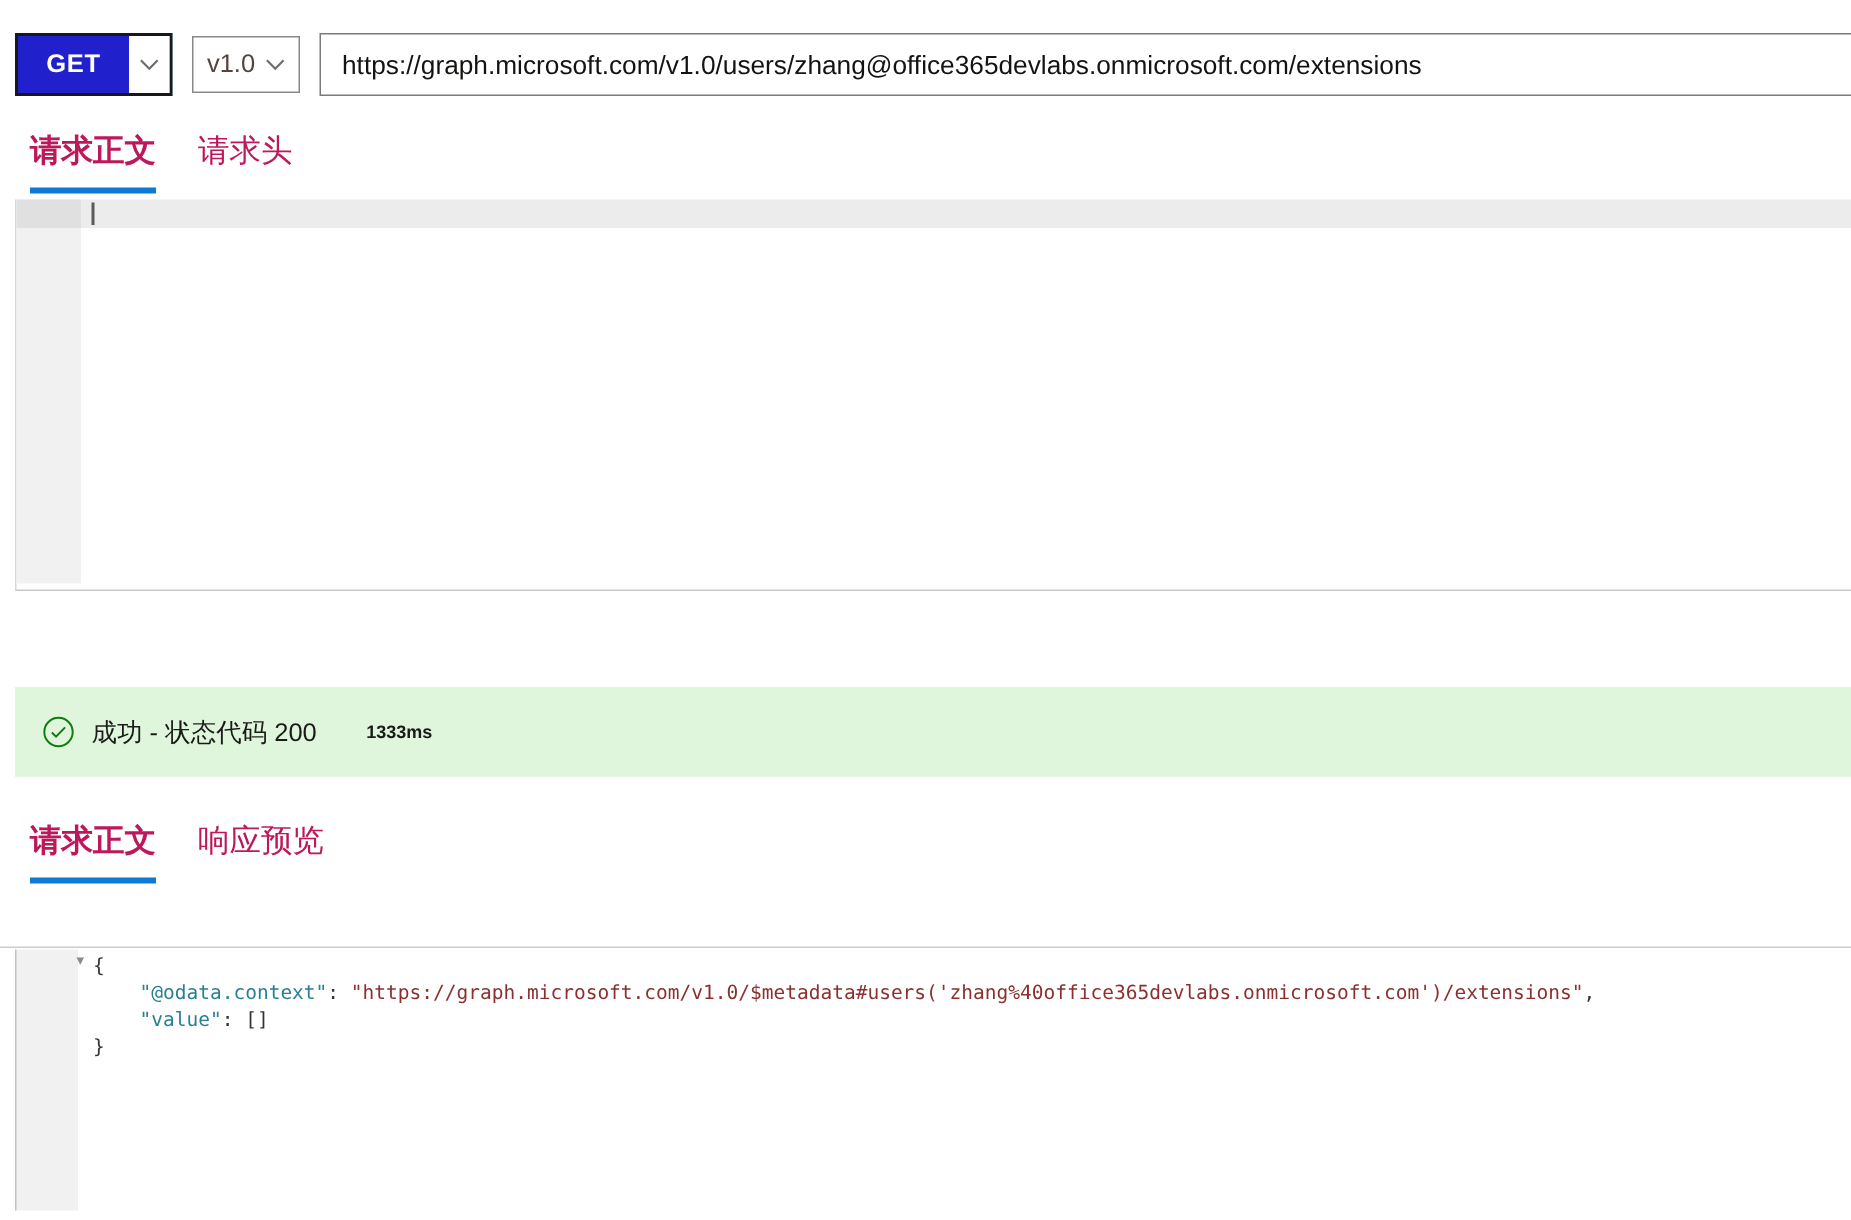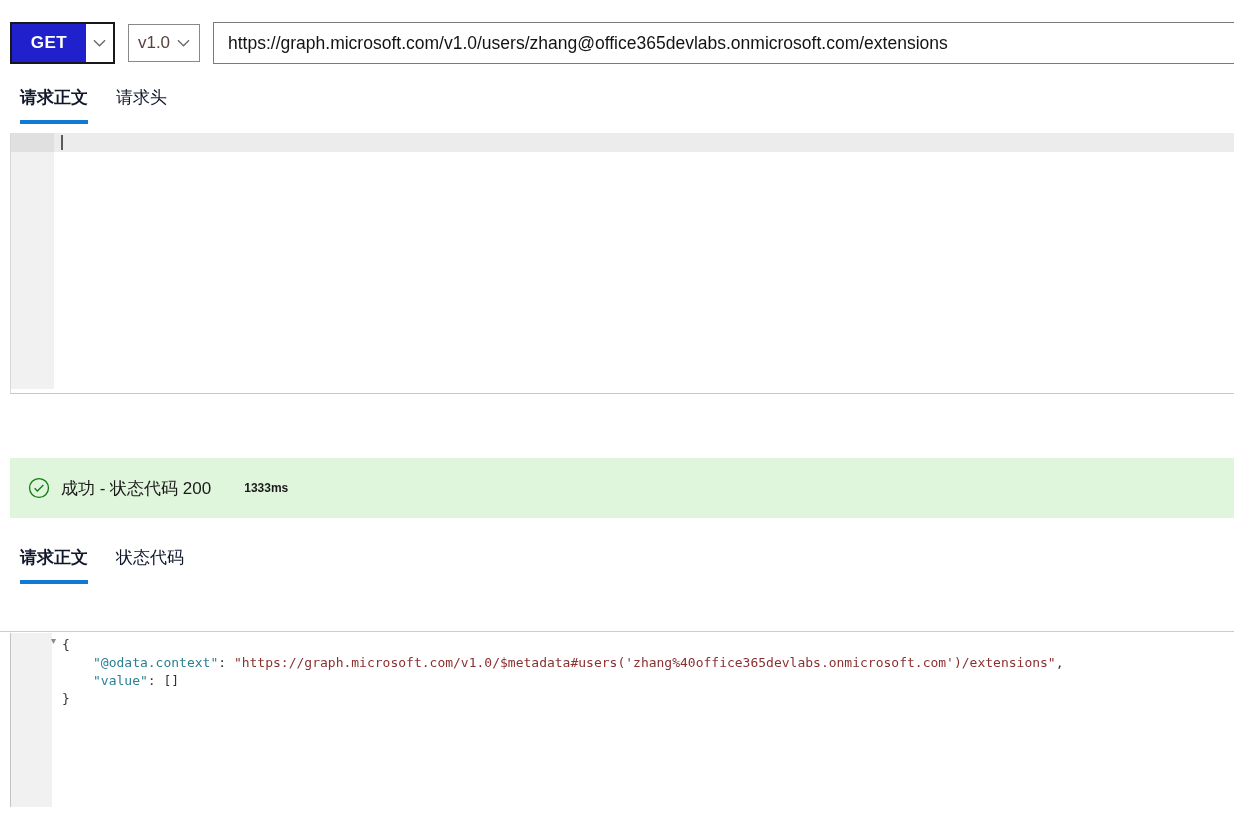--- a/index.html
+++ b/index.html
@@ -30,21 +30,21 @@
   .url-input {
     position:absolute; left:213px; top:22px; width:1030px; height:42px;
     border:1px solid #7a7a78; background:#fff; padding:0 14px;
     font-family:"Liberation Sans", sans-serif; font-size:17.5px; color:#141312; outline:none;
   }
 
   
   .tabs { position:absolute; left:20px; display:flex; gap:28px; }
   .tabs-request  { top:86px; }
   .tabs-response { top:546px; }
-  .tab { font-size:17px; color:#0f172a; padding-bottom:11px; cursor:pointer; }
+  .tab { font-size:21px; color:#be185d; padding-bottom:11px; cursor:pointer; }
   .tab.active { font-weight:bold; border-bottom:4px solid #0f7ad4; }
 
   
   .editor {
     position:absolute; left:10px; top:133px; width:1224px; height:261px;
     background:#fff; border-bottom:1px solid #c8c8c8; border-left:1px solid #d8d8d8;
   }
   .editor .gutter {
     position:absolute; left:0; top:0; width:43px; height:256px; background:#f1f1f1;
   }
@@ -134,21 +134,21 @@
   </svg>
   <span class="status">成功 - 状态代码 200</span>
   <span class="dur">1333ms</span>
 </div>
 
 <div class="tabs tabs-response">
   <div class="tab active">
     <span>请求正文</span>
   </div>
   <div class="tab">
-    <span>状态代码</span>
+    <span>响应预览</span>
   </div>
 </div>
 
 <div class="resp-panel">
   <div class="gutter"></div>
   <span class="fold-tri">▾</span>
   <div class="code">
     <div class="code-line"><span class="tok punct">{</span></div>
     <div class="code-line indent1"><span class="tok key">"@odata.context"</span><span class="tok punct">: </span><span class="tok str">"https://graph.microsoft.com/v1.0/$metadata#users('zhang%40office365devlabs.onmicrosoft.com')/extensions"</span><span class="tok punct">,</span></div>
     <div class="code-line indent1"><span class="tok key">"value"</span><span class="tok punct">: </span><span class="tok punct">[]</span></div>

